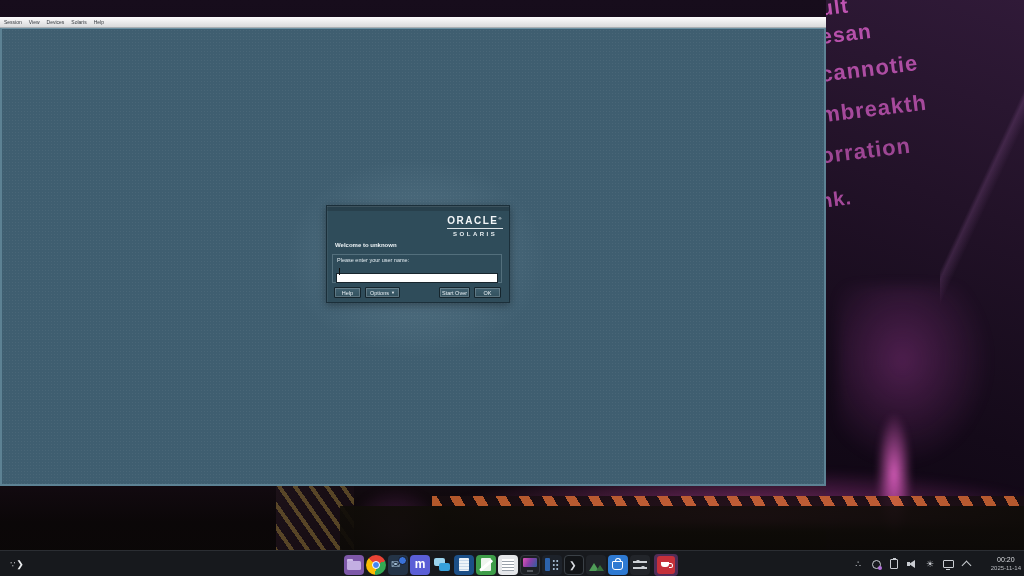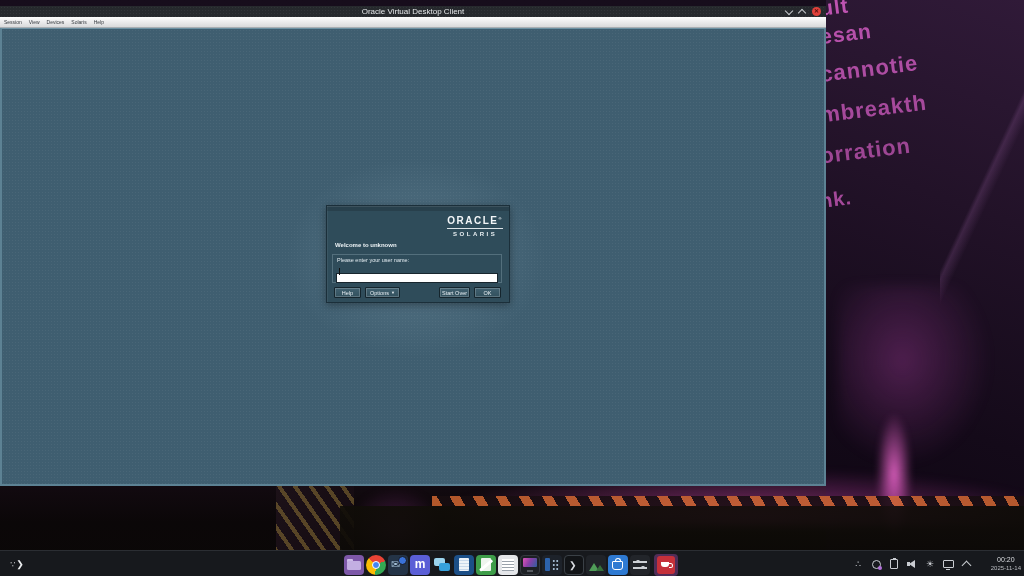--- a/index.html
+++ b/index.html
@@ -191,28 +191,20 @@
   <div class="wp-blob"></div>
   <div class="wp-streak"></div>
   <div class="wp-bottom"></div>
   <div class="wp-poster"></div>
   <div class="wp-lglow"></div>
   <div class="wp-glow"></div>
   <div class="hazard"></div>
   <div class="wp-floor"></div>
 
   <div class="win">
-    <div class="titlebar">
-      <span class="title-text">Oracle Virtual Desktop Client</span>
-      <div class="tb-controls">
-        <span class="chev chev-down"></span>
-        <span class="chev chev-up"></span>
-        <span class="ctl-close"></span>
-      </div>
-    </div>
     <div class="menubar">
         <span class="menu-item">Session</span>
         <span class="menu-item">View</span>
         <span class="menu-item">Devices</span>
         <span class="menu-item">Solaris</span>
         <span class="menu-item">Help</span>
       </div>
     <div class="win-content">
       <div class="halo"></div>
 

